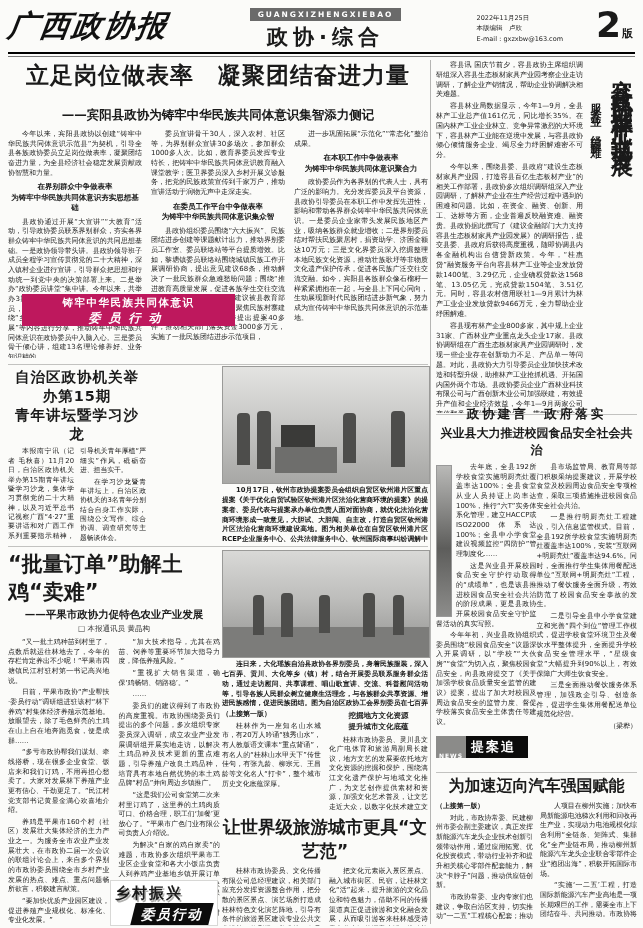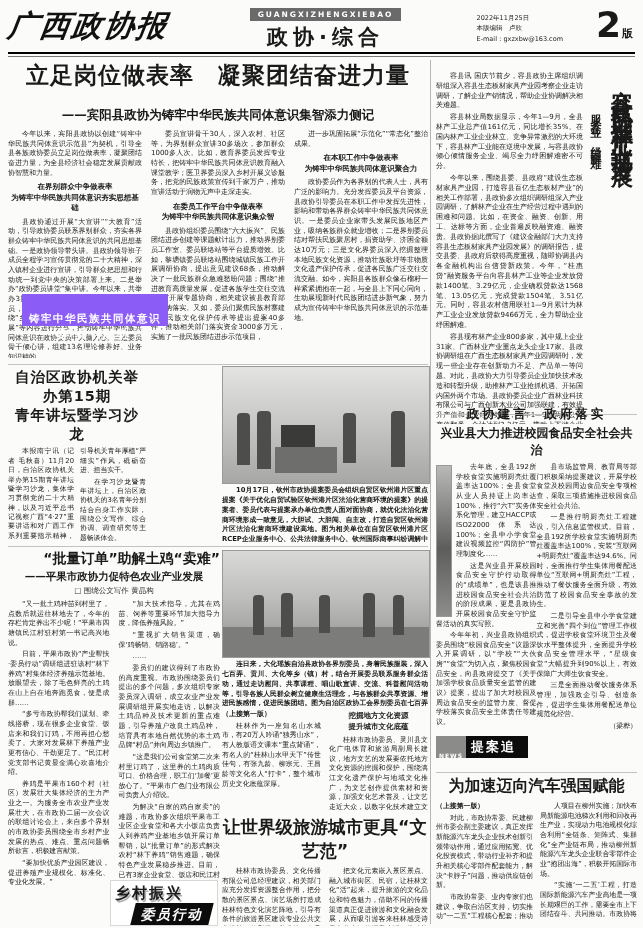--- a/index.html
+++ b/index.html
@@ -26,60 +26,60 @@
   .subhead{font-weight:bold;text-align:center;white-space:pre-line;font-size:7.5px;line-height:1.4;
         margin:4px 0;text-indent:0;}
   .preline{white-space:pre-line;}
   
   .article-lead{position:absolute;left:8px;top:60px;width:420px;height:302px;overflow:hidden;}
   .lead-headline{font-size:23px;font-weight:900;text-align:center;letter-spacing:1px;}
   .lead-subtitle{font-size:12.5px;font-weight:bold;text-align:center;margin-top:16px;}
   .lead-byline{font-size:8px;text-align:center;margin-top:3px;color:#333;}
   .cols3{display:flex;gap:9px;margin-top:6px;height:228px;overflow:hidden;}
   .cols3 .col{flex:1;font-size:7px;line-height:1.38;}
-  .campaign-box{position:absolute;left:14px;bottom:36px;width:146px;height:32px;background:#8b5cf6;
-        color:#fff;text-align:center;padding-top:18px;box-sizing:border-box;}
+  .campaign-box{position:absolute;left:14px;bottom:36px;width:213px;height:32px;background:#be185d;
+        color:#fff;text-align:center;padding-top:2px;box-sizing:border-box;}
   .campaign-box .l1{font-size:10.5px;font-weight:bold;letter-spacing:1.5px;}
   .campaign-box .l2{font-size:12px;font-weight:900;font-style:italic;letter-spacing:8px;}
   
   .article-forum{position:absolute;left:8px;top:368px;width:212px;height:174px;overflow:hidden;display:flex;gap:6px;flex-direction:column;}
   .forum-left{width:138px;}
   .forum-headline{font-size:14.5px;font-weight:900;text-align:center;line-height:1.3;letter-spacing:1px;}
   .forum-cols{columns:2;column-gap:6px;font-size:6.8px;line-height:1.38;margin-top:4px;height:120px;overflow:hidden;}
   .forum-right{flex:1;font-size:6.8px;line-height:1.38;overflow:hidden;}
   
   .photo{position:absolute;border:1px solid #9a9a98;background:linear-gradient(180deg,#e3e3e1 0%,#cfcfcd 35%,#a7a7a5 100%);overflow:hidden;}
   .photo .fig{position:absolute;background:#4d4d4b;border-radius:4px 4px 0 0;}
   .photo .slab{position:absolute;background:#6e6e6c;}
   .caption{position:absolute;font-size:6.8px;font-weight:600;line-height:1.45;text-align:justify;overflow:hidden;}
   .caption p{text-indent:14px;}
   
   .article-chicken{position:absolute;left:8px;top:550px;width:212px;height:378px;overflow:hidden;}
-  .chicken-headline{font-size:14px;font-weight:900;text-align:right;}
+  .chicken-headline{font-size:21px;font-weight:900;text-align:left;}
   .chicken-subtitle{font-size:10.5px;font-weight:bold;text-align:center;margin-top:2px;}
   .chicken-byline{font-size:7.5px;text-align:center;margin-top:2px;color:#333;}
   .chicken-cols{columns:2;column-gap:9px;font-size:6.9px;line-height:1.4;margin-top:4px;height:300px;overflow:hidden;}
   .rural-banner{position:absolute;right:2px;bottom:2px;width:108px;height:46px;background:#fff;
         border:1px solid #d8d8d6;box-sizing:border-box;padding:3px 4px;}
   .rural-banner .l1{font-size:15px;font-weight:900;letter-spacing:2px;text-shadow:1.5px 1.5px 0 #b0b0ae;}
   .rural-banner .ribbon{display:inline-block;background:#0c0c0c;color:#fff;transform:skewX(-14deg);
         margin-left:18px;padding:1px 8px;}
   .rural-banner .ribbon span{display:inline-block;transform:skewX(14deg);font-size:13.5px;
         font-weight:900;font-style:italic;letter-spacing:2px;}
   
   .article-guilin{position:absolute;left:222px;top:710px;width:206px;height:216px;overflow:hidden;}
   .guilin-row{display:flex;gap:8px;height:100px;overflow:hidden;font-size:6.9px;line-height:1.4;}
   .guilin-row .gcol{flex:1;}
   .guilin-cont{font-size:7px;font-weight:bold;text-indent:0;}
   .guilin-subhead{font-weight:bold;text-align:center;white-space:pre-line;font-size:7.5px;line-height:1.5;margin-bottom:3px;text-indent:0;}
   .guilin-headline{font-size:17.5px;font-weight:900;text-align:center;margin:5px 0 4px 0;}
   .guilin-row2{display:flex;gap:8px;height:84px;overflow:hidden;font-size:6.9px;line-height:1.4;}
   .guilin-row2 .gcol{flex:1;}
   
-  .article-rongxian{position:absolute;left:436px;top:72px;width:201px;height:352px;display:flex;overflow:hidden;}
+  .article-rongxian{position:absolute;left:436px;top:61px;width:201px;height:352px;display:flex;overflow:hidden;}
   .rongxian-body{flex:1;font-size:7px;line-height:1.4;overflow:hidden;}
   .rongxian-vert{writing-mode:vertical-rl;height:100%;margin-left:4px;}
   .rongxian-vh1{font-size:22px;font-weight:900;letter-spacing:6px;}
   .rongxian-vh2{font-size:11px;font-weight:700;margin-right:5px;margin-top:34px;letter-spacing:4px;}
   
   .article-xingye{position:absolute;left:436px;top:406px;width:201px;height:352px;overflow:hidden;}
   .xingye-kicker{font-size:12.5px;font-weight:900;text-align:center;letter-spacing:3px;}
   .xingye-headline{font-size:12px;font-weight:900;text-align:center;margin:2px 0 4px 0;}
   .xingye-cols{display:flex;gap:0;height:300px;overflow:hidden;font-size:6.9px;line-height:1.4;}
   .xingye-cols .xcol{flex:1;}
@@ -177,21 +177,21 @@
   </div>
   <div class="caption" style="left:222px;top:486px;width:206px;height:58px;">
     <p>10月17日，钦州市政协提案委员会组织自贸区钦州港片区重点提案《关于优化自贸试验区钦州港片区法治化营商环境的提案》的提案者、委员代表与提案承办单位负责人面对面协商，就优化法治化营商环境形成一致意见，大胆试、大胆闯、自主改，打造自贸区钦州港片区法治化营商环境建设高地。图为相关单位在自贸区钦州港片区RCEP企业服务中心、公共法律服务中心、钦州国际商事纠纷调解中心现场调研情况介绍。　陈国华/摄</p>
   </div>
 
   <div class="hr" style="left:8px;top:546px;width:420px;"></div>
 
   <div class="article-chicken">
     <div class="chicken-headline">“批量订单”助解土鸡“卖难”</div>
     <div class="chicken-subtitle">——平果市政协力促特色农业产业发展</div>
-    <div class="chicken-byline">□ 围绕公文写作 黄晶构</div>
+    <div class="chicken-byline">□ 本报通讯员 黄晶构</div>
     <div class="chicken-cols">
       <p>“又一批土鸡种苗到村里了，点数后就运往林地去了，今年的存栏肯定养出不少呢！”平果市四塘镇民江村驻村第一书记高兴地说。</p>
       <p>日前，平果市政协“产业帮扶·委员行动”调研组进驻该村“林下养鸡”村集体经济养殖示范基地。放眼望去，除了毛色鲜亮的土鸡在山上自在地奔跑觅食，便是成群……</p>
       <p>“多亏市政协帮我们谋划、牵线搭桥，现在很多企业食堂、饭店来和我们订鸡，不用再担心愁卖了。大家对发展林下养殖产业更有信心、干劲更足了。”民江村党支部书记黄显金满心欢喜地介绍。</p>
       <p>养鸡是平果市160个村（社区）发展壮大集体经济的主力产业之一。为服务全市农业产业发展壮大，在市政协二届一次会议的联组讨论会上，来自多个界别的市政协委员围绕全市乡村产业发展的热点、难点、重点问题畅所欲言，积极建言献策。</p>
       <p>“要加快优质产业园区建设，促进养殖产业规模化、标准化、专业化发展。”</p>
       <p>“加大技术指导，尤其在鸡苗、饲养等重要环节加大指导力度，降低养殖风险。”</p>
       <p>“重视扩大销售渠道，确保‘鸡畅销、销路稳’。”</p>
       <p>……</p>
       <p>委员们的建议得到了市政协的高度重视。市政协围绕委员们提出的多个问题，多次组织专家委员深入调研，成立农业产业发展调研组开展实地走访，以解决土鸡品种及技术更新的重点难题，引导养殖户改良土鸡品种，培育具有本地自然优势的本土鸡品牌“村品”并向周边乡镇推广。</p>

